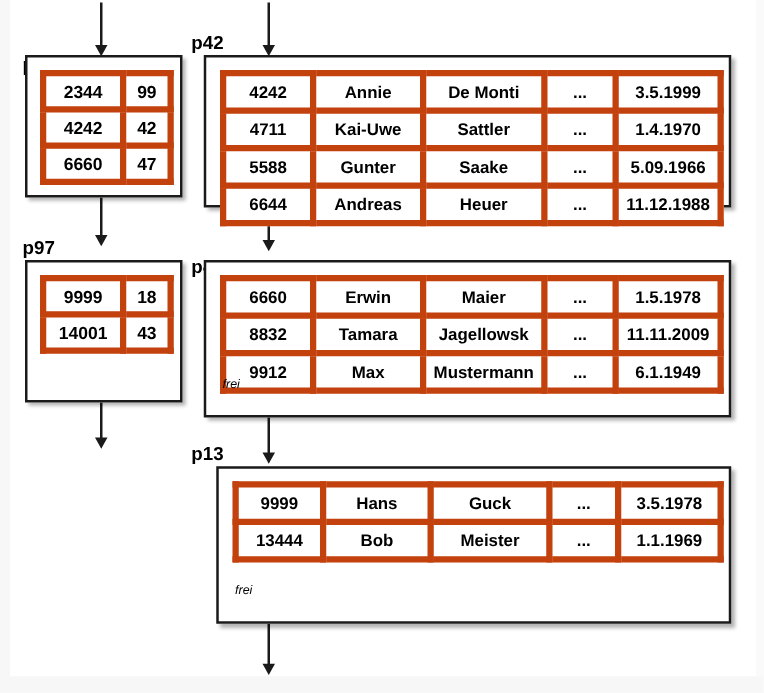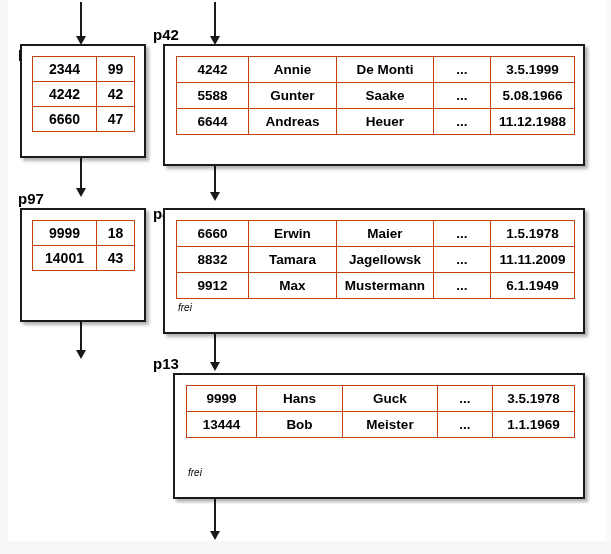--- a/index.html
+++ b/index.html
@@ -53,21 +53,21 @@
   }
 
   
   .rec-table {
     position: absolute;
     border-collapse: collapse;
     table-layout: fixed;
     background: #fff;
   }
   .rec-table td {
-    border: 1px solid #c2410c;
+    border: 5px solid #c2410c;
     text-align: center;
     font-size: 13.5px;
     font-weight: 700;
     color: #000;
     padding: 0;
     height: 25px;
     line-height: 25px;
     white-space: nowrap;
     overflow: hidden;
   }
@@ -184,25 +184,32 @@
       </colgroup>
       <tbody>
         <tr>
           <td>4242</td>
           <td>Annie</td>
           <td>De Monti</td>
           <td>...</td>
           <td>3.5.1999</td>
         </tr>
         <tr>
+          <td>4711</td>
+          <td>Kai-Uwe</td>
+          <td>Sattler</td>
+          <td>...</td>
+          <td>1.4.1970</td>
+        </tr>
+        <tr>
           <td>5588</td>
           <td>Gunter</td>
           <td>Saake</td>
           <td>...</td>
-          <td>5.08.1966</td>
+          <td>5.09.1966</td>
         </tr>
         <tr>
           <td>6644</td>
           <td>Andreas</td>
           <td>Heuer</td>
           <td>...</td>
           <td>11.12.1988</td>
         </tr>
       </tbody>
     </table>

